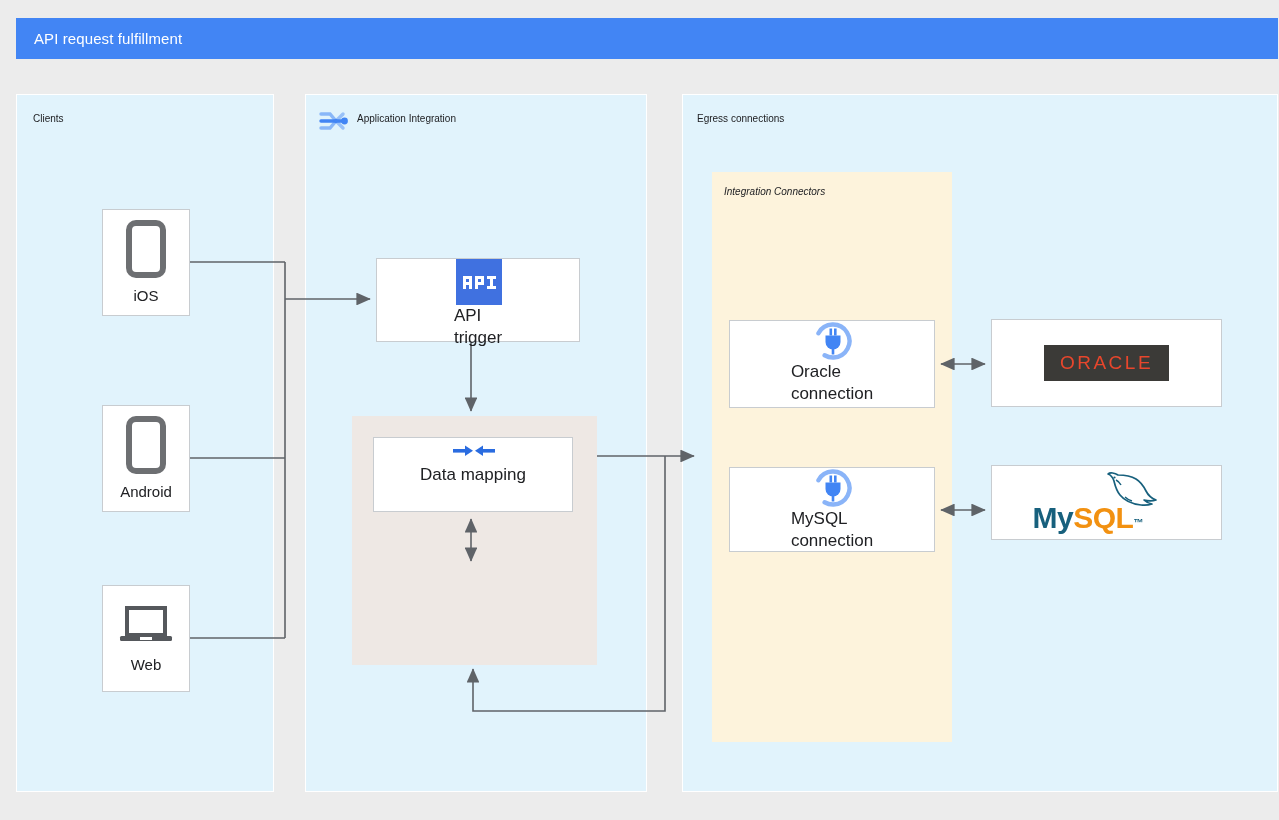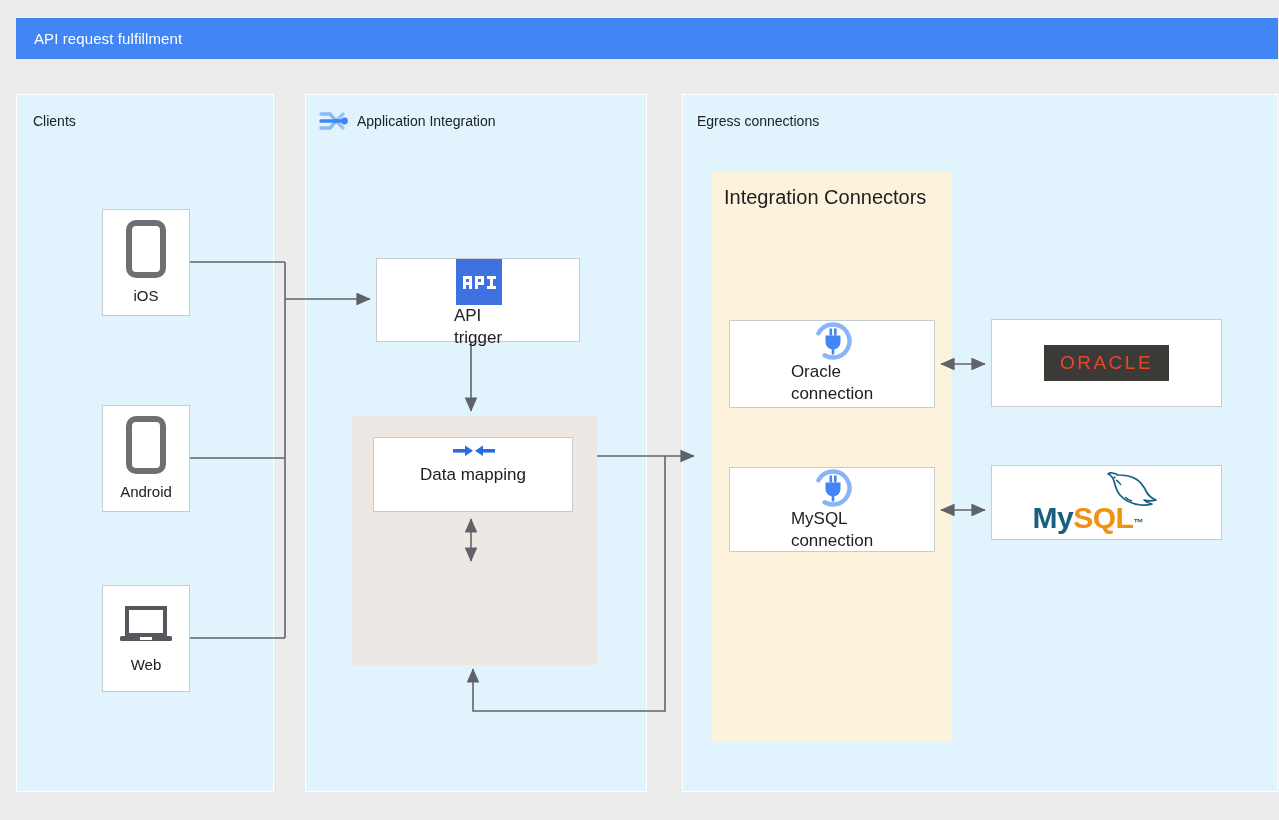--- a/index.html
+++ b/index.html
@@ -41,40 +41,40 @@
 
   
   .panel {
     position: absolute;
     background: #e1f3fc;
     border: 1px solid #ffffff;
     box-sizing: border-box;
   }
   .panel-label {
     position: absolute;
-    font-size: 14px;
+    font-size: 10px;
     color: #202124;
     white-space: nowrap;
   }
   #panel-clients { left: 16px; top: 94px; width: 258px; height: 698px; }
   #panel-appint  { left: 305px; top: 94px; width: 342px; height: 698px; }
   #panel-egress  { left: 682px; top: 94px; width: 596px; height: 698px; }
 
   #label-clients { left: 33px; top: 113px; }
   #label-appint  { left: 357px; top: 113px; }
   #label-egress  { left: 697px; top: 113px; }
 
   
   #panel-connectors {
     position: absolute;
     left: 712px; top: 172px;
     width: 240px; height: 570px;
     background: #fdf3dc;
   }
-  #label-connectors { left: 724px; top: 186px; font-size: 20px; }
+  #label-connectors { left: 724px; top: 186px; font-size: 10px; font-style: italic; }
 
   
   #group-tasks {
     position: absolute;
     left: 352px; top: 416px;
     width: 245px; height: 249px;
     background: #eee8e4;
   }
 
   

